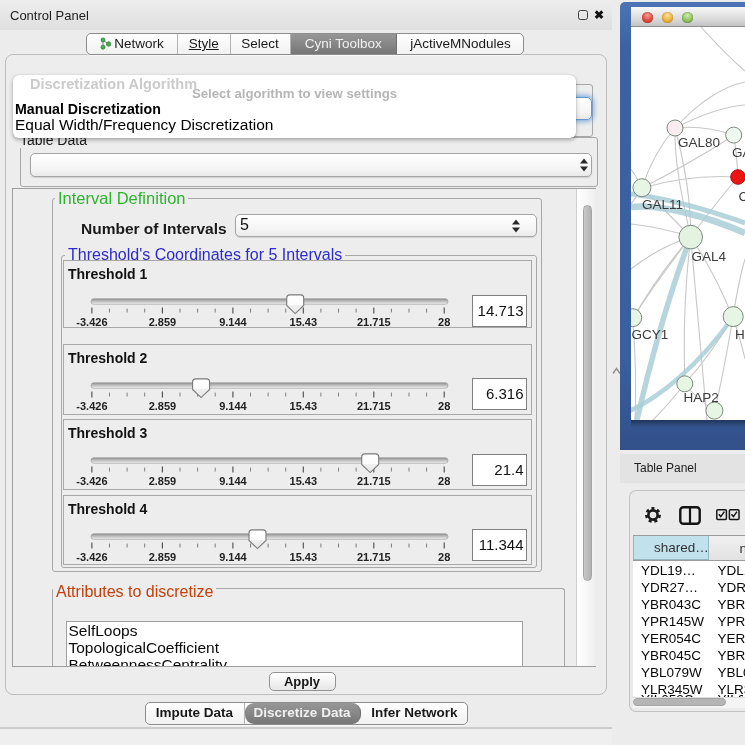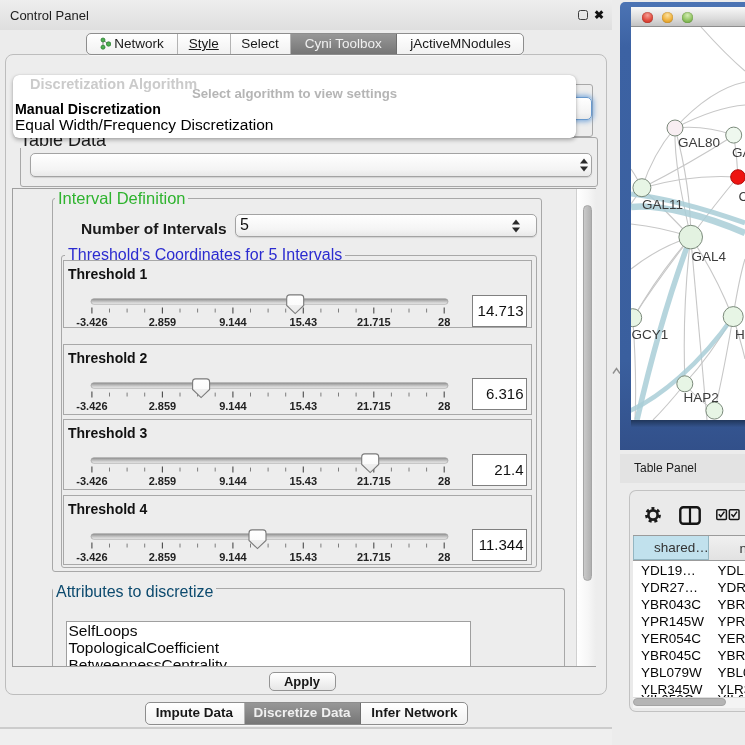--- a/index.html
+++ b/index.html
@@ -39,21 +39,21 @@
         <circle cx="8.6" cy="7" r="2.2" fill="#4caf50" stroke="#2d7d32" stroke-width="0.8"></circle>
       </svg>Network</div>
 <div class="s" style="width:52.5px;text-decoration:underline;">Style</div>
 <div class="s" style="width:60px;">Select</div>
 <div class="s on" style="width:106.5px;">Cyni Toolbox</div>
 <div class="s" style="width:127px;">jActiveMNodules</div>
 </div>
 <div class="gbox" style="left:20px;top:84px;width:573px;height:53px;"></div>
 <div class="combo" style="left:30px;top:97px;width:562px;height:23px;border-color:#6899cd;box-shadow:0 0 5px 1.5px rgba(100,155,215,.85);"></div>
 <div class="gbox" style="left:20px;top:137px;width:578px;height:50px;"></div>
-<div class="gtitle" style="left:17px;top:132.5px;color:#1a1a1a;font-size:18px;">Table Data</div>
+<div class="gtitle" style="left:17px;top:132.5px;color:#1a1a1a;font-size:14px;">Table Data</div>
 <div class="abs" style="left:13px;top:75px;width:563px;height:63px;background:#ffffff;border-radius:6px;box-shadow:0 2px 4px rgba(0,0,0,0.3),0 0 1px rgba(0,0,0,0.25);"></div>
 <div class="txt" style="left:30px;top:75.5px;font-size:14.5px;font-weight:bold;color:#cbcbcb;">Discretization Algorithm</div>
 <div class="txt" style="left:13px;top:86px;width:563px;text-align:center;font-size:13.2px;font-weight:bold;color:#b5b5b5;">Select algorithm to view settings</div>
 <div class="txt" style="left:15px;top:101px;font-size:14.2px;font-weight:bold;color:#000;">Manual Discretization</div>
 <div class="txt" style="left:15px;top:115.5px;font-size:15.5px;color:#000;">Equal Width/Frequency Discretization</div>
 <div class="combo" style="left:30px;top:152.5px;width:562px;height:24px;">
     <div class="spin" style="left:549px;"></div>
   </div>
 <div class="abs" style="left:12px;top:188px;width:584px;height:479px;border:1px solid #9f9f9f;background:#ededed;overflow:hidden;">
 <div class="abs" style="left:0;top:0;width:582px;height:477px;overflow:hidden;" id="vp">
@@ -214,34 +214,34 @@
           <text x="75.4" y="33.5" font-size="11" font-weight="bold" fill="#222" text-anchor="middle">2.859</text>
           <text x="145.9" y="33.5" font-size="11" font-weight="bold" fill="#222" text-anchor="middle">9.144</text>
           <text x="216.3" y="33.5" font-size="11" font-weight="bold" fill="#222" text-anchor="middle">15.43</text>
           <text x="286.8" y="33.5" font-size="11" font-weight="bold" fill="#222" text-anchor="middle">21.715</text>
           <text x="357.2" y="33.5" font-size="11" font-weight="bold" fill="#222" text-anchor="middle">28</text>
           <path d="M 162.0 13.4 L 162.0 5.9 Q 162.0 2.9 165.0 2.9 L 176.0 2.9 Q 179.0 2.9 179.0 5.9 L 179.0 13.4 L 170.5 21.6 Z" fill="url(#th)" stroke="#7a7a7a" stroke-width="1.1"></path>
         </svg>
 <div class="vbox" style="left:408px;top:33.5px;">11.344</div>
 </div>
 <div class="gbox" style="left:39px;top:399px;width:513px;height:90px;border-bottom:none;"></div>
-<div class="gtitle" style="left:40px;top:395px;color:#0c4a6e;font-size:16px;">Attributes to discretize</div>
-<div class="abs" style="left:53px;top:431.5px;width:405px;height:60px;background:#fff;border:1px solid #9f9f9f;border-bottom:none;overflow:hidden;">
+<div class="gtitle" style="left:40px;top:395px;color:#c2410c;font-size:16px;">Attributes to discretize</div>
+<div class="abs" style="left:53px;top:431.5px;width:457px;height:60px;background:#fff;border:1px solid #9f9f9f;border-bottom:none;overflow:hidden;">
 <div class="txt" style="left:1.5px;top:0.5px;font-size:15.5px;color:#090909;">SelfLoops</div>
 <div class="txt" style="left:1.5px;top:17.5px;font-size:15.5px;color:#090909;">TopologicalCoefficient</div>
 <div class="txt" style="left:1.5px;top:34.5px;font-size:15.5px;color:#090909;">BetweennessCentrality</div>
 </div>
 </div>
   </div>
 <div class="abs" style="left:576px;top:189px;width:19.5px;height:477px;background:linear-gradient(to right,#ffffff,#f6f6f6 60%,#ededed);border-left:1px solid #d0d0d0;"></div>
 <div class="abs" style="left:582.5px;top:205px;width:9px;height:376px;border-radius:5px;background:linear-gradient(to right,#c9c9c9,#b0b0b0);border:1px solid #a5a5a5;"></div>
 <div class="abs" style="left:268.5px;top:672px;width:67px;height:19px;background:linear-gradient(#ffffff,#f2f2f2 55%,#e6e6e6);border:1px solid #949494;border-radius:5px;text-align:center;font-size:13px;font-weight:bold;color:#161616;line-height:17.5px;">Apply</div>
 <div class="seg" style="left:144.5px;top:702px;width:323.5px;height:22.5px;">
 <div class="s" style="width:99px;line-height:20.5px;font-weight:bold;">Impute Data</div>
-<div class="s on" style="width:116px;line-height:20.5px;font-weight:bold;">Discretize Data</div>
+<div class="s on" style="width:116px;line-height:20.5px;font-weight:bold;border-radius:9px;">Discretize Data</div>
 <div class="s" style="width:108px;line-height:20.5px;font-weight:bold;">Infer Network</div>
 </div>
 <div class="abs" style="left:0;top:727px;width:612px;height:1.5px;background:#cccccc;"></div>
 <div class="abs" style="left:0;top:728.5px;width:612px;height:16.5px;background:#efefef;"></div>
 <svg class="abs" style="left:612px;top:367px;" width="9" height="8" viewBox="0 0 9 8">
     <path d="M1 6.5 L4.5 1.5 L8 6.5" fill="none" stroke="#8f8f8f" stroke-width="1.4"></path>
   </svg>
 <div class="abs" style="left:620px;top:1.5px;width:125px;height:448.5px;background:linear-gradient(#4c74b4,#3c62a3 10%,#3a5f9e 80%,#32508a);border-radius:5px 0 0 0;"></div>
 <div class="abs" style="left:631px;top:6.5px;width:114px;height:20.5px;background:linear-gradient(#f8f8f8,#dcdcdc 60%,#c3c3c3);border-bottom:1px solid #8f8f8f;"></div>
 <div class="abs" style="left:642px;top:11.5px;width:11px;height:11px;border-radius:50%;background:radial-gradient(circle at 50% 30%,#f59f96,#e14b3e 55%,#c22a1e);box-shadow:inset 0 0 1px rgba(80,10,5,.8);"></div>

